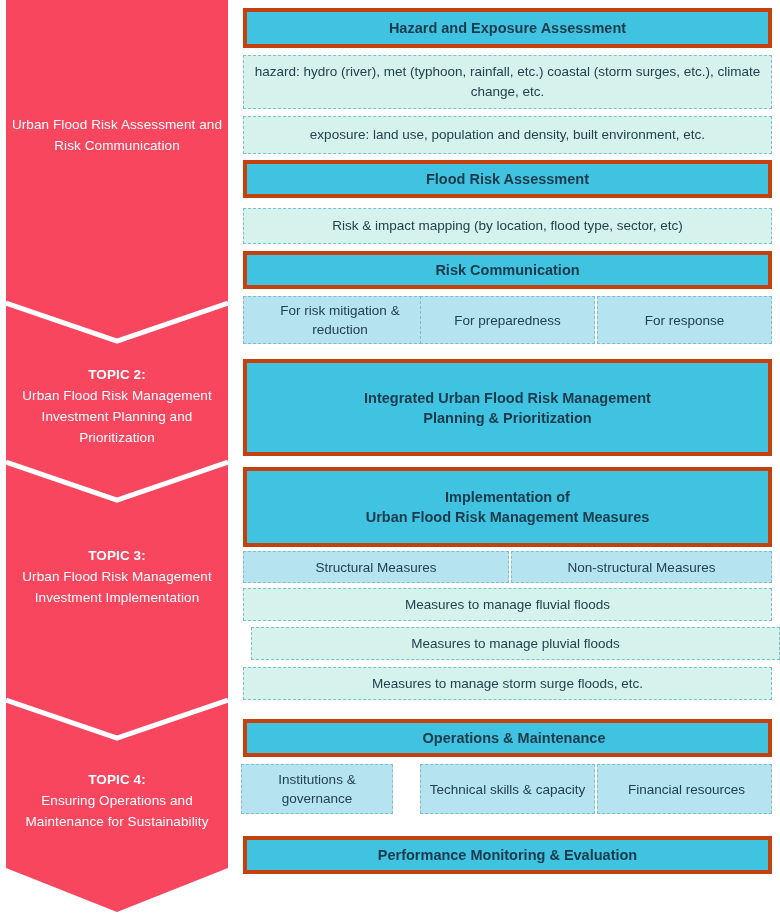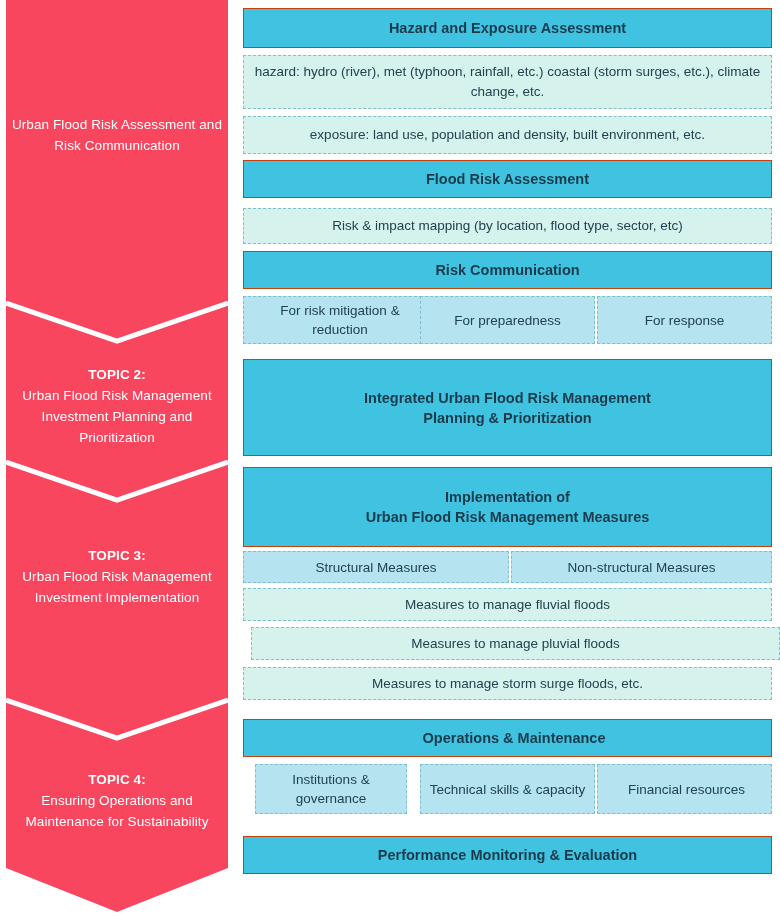--- a/index.html
+++ b/index.html
@@ -70,21 +70,21 @@
     align-items: center;
     justify-content: center;
     text-align: center;
     color: #1b3b4d;
     padding: 2px 8px;
   }
   .node .node-label { display: block; width: 100%; }
 
   .node.header {
     background: #3fc3e0;
-    border: 1px solid #c2410c;
+    border: 4px solid #c2410c;
     font-weight: bold;
     font-size: 14.5px;
     line-height: 20px;
   }
   .node.detail {
     background: #d6f2ed;
     border: 1px dashed #7fbfc9;
     font-size: 13.5px;
     line-height: 20px;
     color: #23424f;
@@ -193,21 +193,21 @@
       <span class="node-label">Measures to manage pluvial floods</span>
     </div>
     <div class="node detail" style="left:2px; top:667px; width:529px; height:33px;">
       <span class="node-label">Measures to manage storm surge floods, etc.</span>
     </div>
 
     <div class="node header" style="left:2px; top:719px; width:529px; height:38px;padding-left:21px;">
       <span class="node-label">Operations &amp; Maintenance</span>
     </div>
 
-    <div class="node sub" style="left:14px; top:764px; width:152px; height:50px;">
+    <div class="node sub" style="left:0; top:764px; width:152px; height:50px;">
       <span class="node-label">Institutions &amp; governance</span>
     </div>
     <div class="node sub" style="left:179px; top:764px; width:175px; height:50px;">
       <span class="node-label">Technical skills &amp; capacity</span>
     </div>
     <div class="node sub" style="left:356px; top:764px; width:175px; height:50px;padding-left:12px;">
       <span class="node-label">Financial resources</span>
     </div>
 
     <div class="node header" style="left:2px; top:836px; width:529px; height:38px;">

